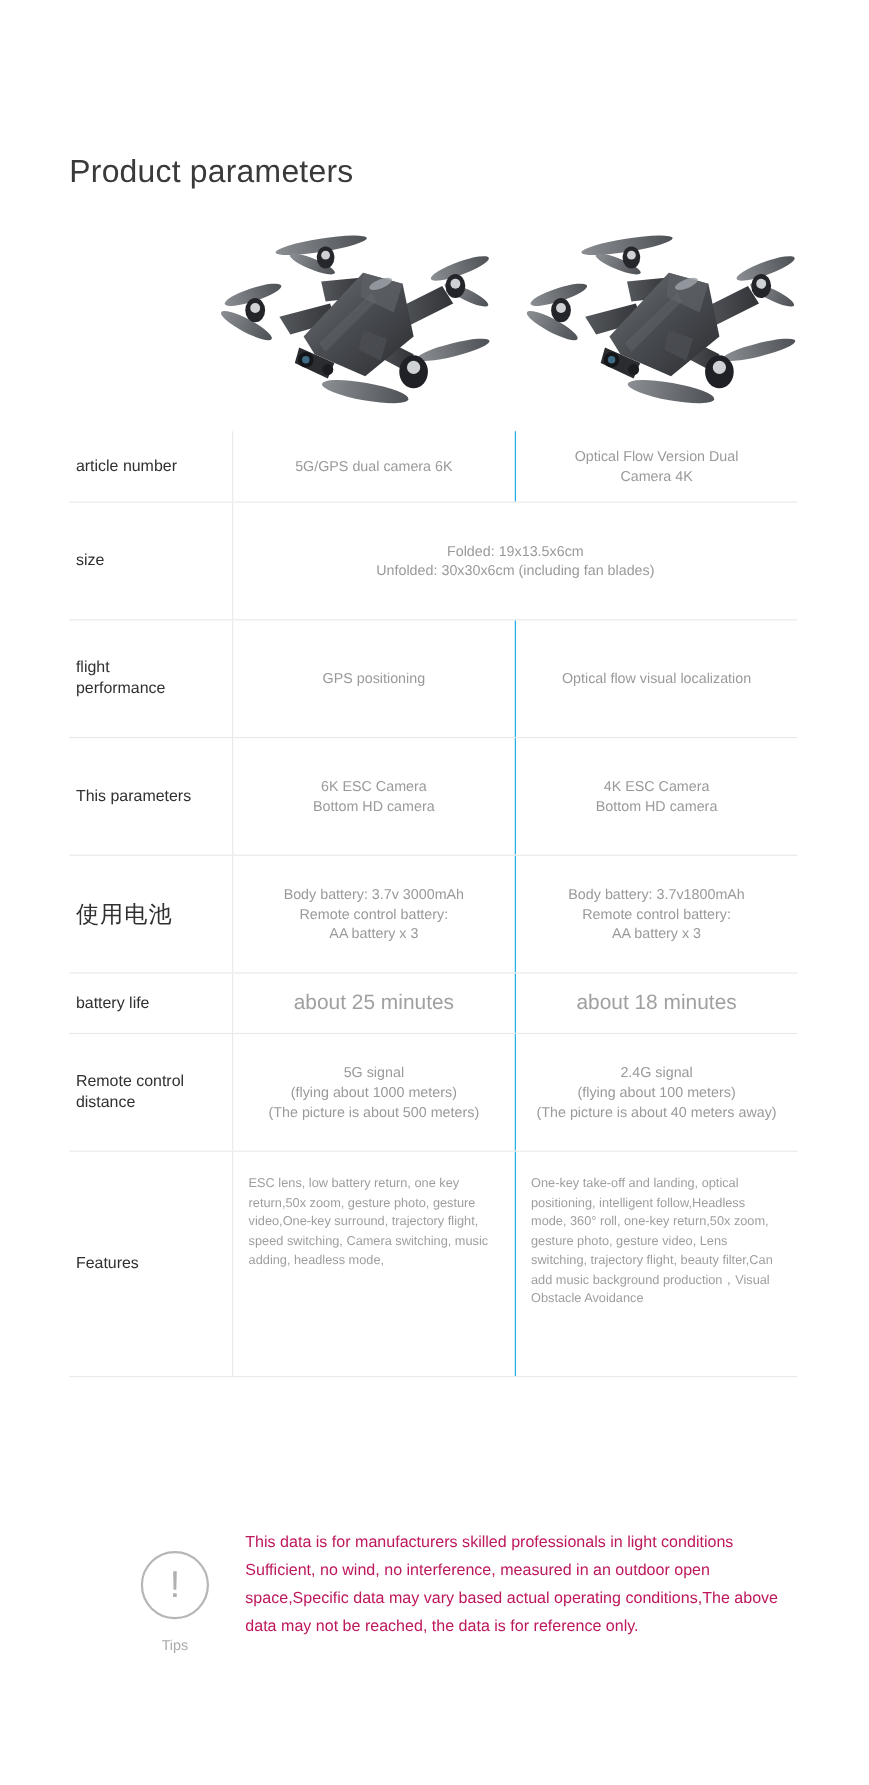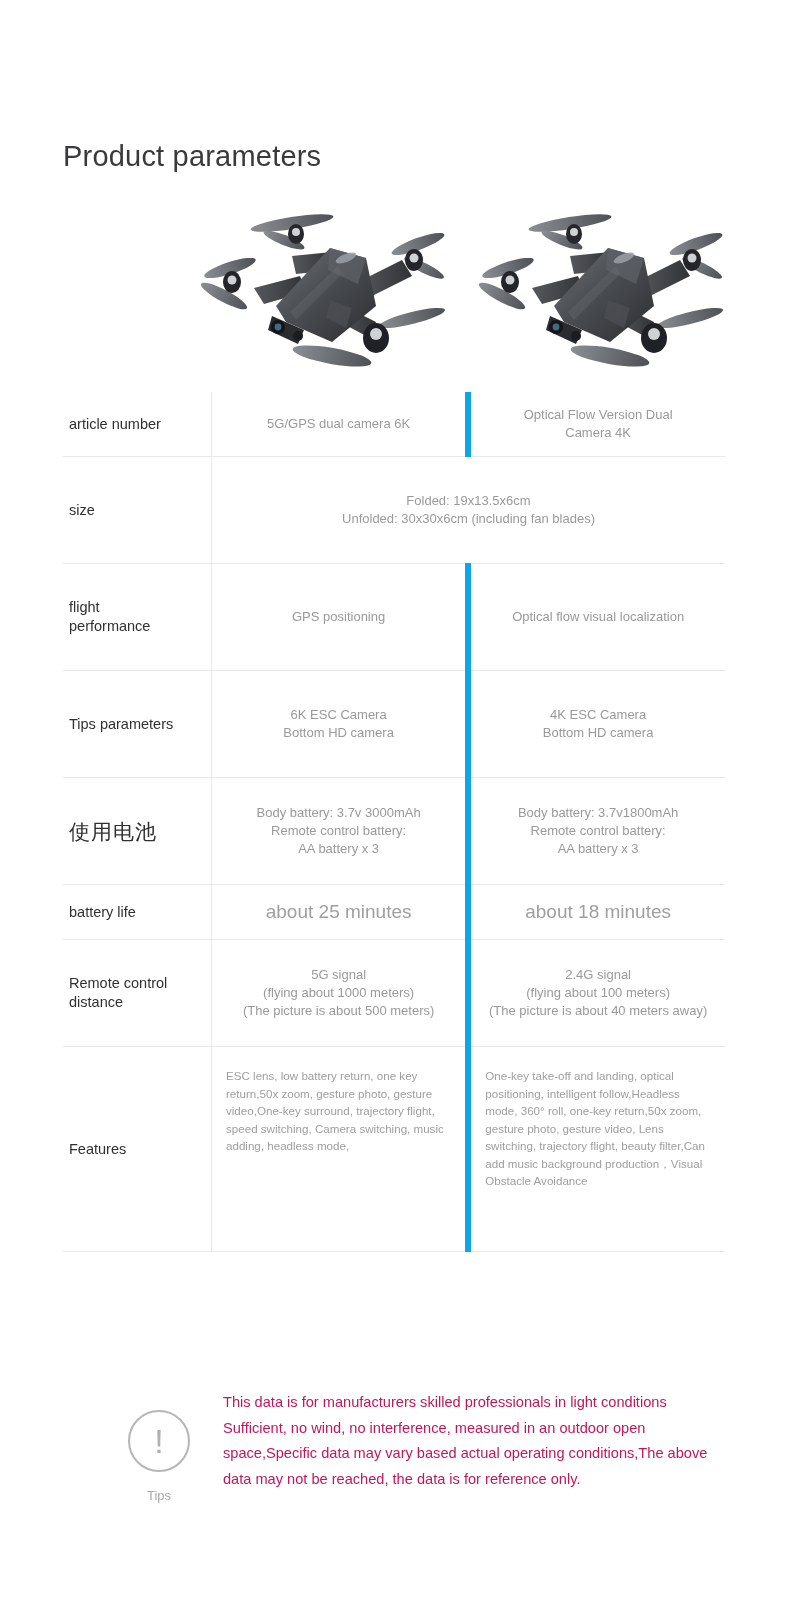--- a/index.html
+++ b/index.html
@@ -86,21 +86,21 @@
     text-align: center;
     line-height: 18px;
     padding: 14px 8px !important;
   }
   .val-cell.big {
     font-size: 19px;
     color: #a0a0a0;
     line-height: 26px;
   }
   .val-cell.left-col { border-left: 1px solid #e8e8e8; }
-  .val-cell.right-col { border-left: 6px solid #0ea5e9; }
+  .val-cell.right-col { border-left: 1px solid #0ea5e9; }
   .val-cell.features {
     text-align: left;
     font-size: 11.6px;
     line-height: 17.5px;
     color: #9e9e9e;
     padding: 20px 14px 24px 14px !important;
     vertical-align: top;
   }
   tr.tall-row td { height: 78px; }
   tr.row-features td { height: 160px; }
@@ -278,21 +278,21 @@
       </tr>
 
 
       <tr class="tall-row">
         <td class="label-cell">flight<br>performance</td>
         <td class="val-cell left-col">GPS positioning</td>
         <td class="val-cell right-col">Optical flow visual localization</td>
       </tr>
 
       <tr class="tall-row">
-        <td class="label-cell">Tips parameters</td>
+        <td class="label-cell">This parameters</td>
         <td class="val-cell left-col">6K ESC Camera<br>Bottom HD camera</td>
         <td class="val-cell right-col">4K ESC Camera<br>Bottom HD camera</td>
       </tr>
 
       <tr class="tall-row">
         <td class="label-cell cn">使用电池</td>
         <td class="val-cell left-col">Body battery: 3.7v 3000mAh<br>Remote control battery:<br>AA battery x 3</td>
         <td class="val-cell right-col">Body battery: 3.7v1800mAh<br>Remote control battery:<br>AA battery x 3</td>
       </tr>
 

